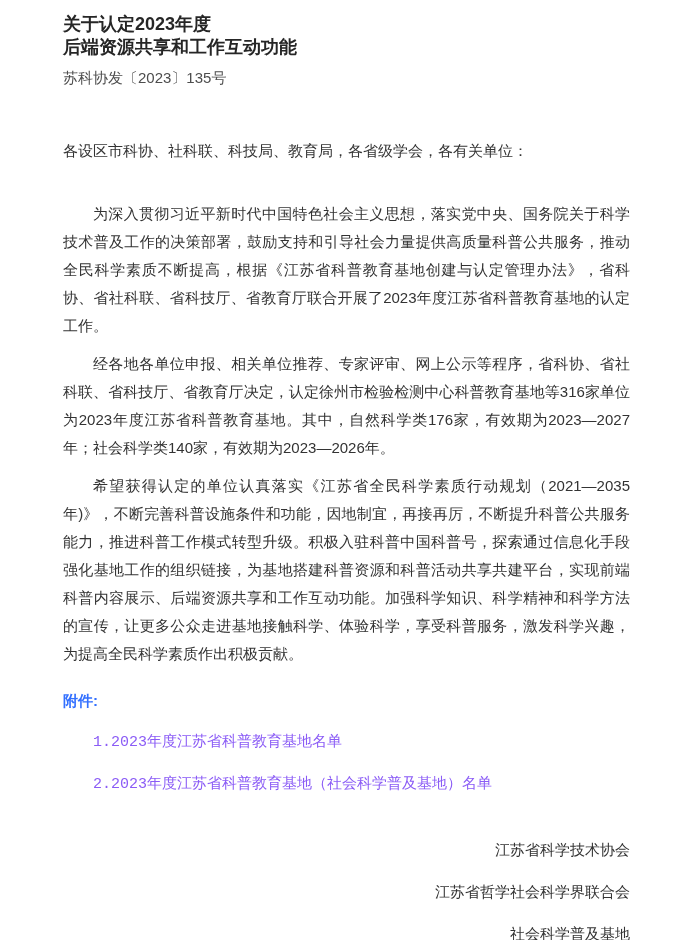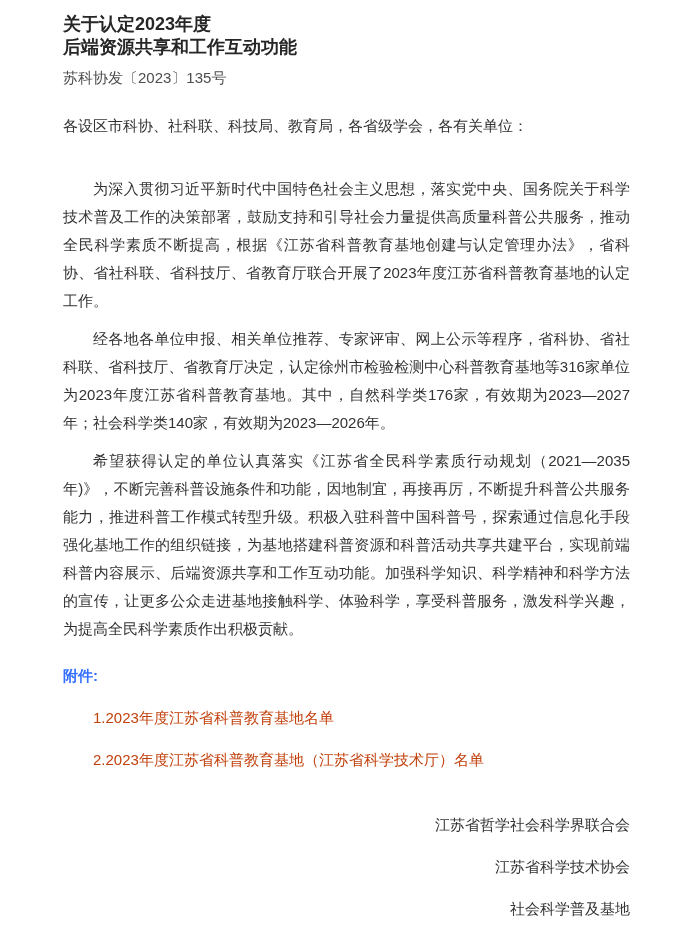--- a/index.html
+++ b/index.html
@@ -36,21 +36,21 @@
     line-height: 22px;
     margin-top: 8px;
   }
   
   .doc-body {
     font-size: 15px;
     line-height: 28px;
     text-align: justify;
   }
   .salutation {
-    margin: 23px 0 0 0;
+    margin: 48px 0 0 0;
   }
   .para {
     margin: 10px 0 0 0;
     text-indent: 2em;
   }
   .para.first {
     margin-top: 35px;
   }
   
   .attachments {
@@ -60,22 +60,23 @@
     color: #3370ff;
     font-weight: 700;
     font-size: 15px;
     line-height: 28px;
   }
   .attachment-item {
     margin: 14px 0 0 0;
     text-indent: 2em;
     line-height: 28px;
     font-size: 15px;
-    color: #c2410c;
+    color: #8b5cf6;
     cursor: pointer;
+    font-family: Liberation Mono, monospace;
   }
   
   .signatures {
     margin-top: 37px;
     text-align: right;
     padding-right: 0;
   }
   .signature-line {
     font-size: 15px;
     color: #333333;
@@ -97,24 +98,24 @@
   <div class="doc-body">
     <p class="salutation">各设区市科协、社科联、科技局、教育局，各省级学会，各有关单位：</p>
 
     <p class="para first">为深入贯彻习近平新时代中国特色社会主义思想，落实党中央、国务院关于科学技术普及工作的决策部署，鼓励支持和引导社会力量提供高质量科普公共服务，推动全民科学素质不断提高，根据《江苏省科普教育基地创建与认定管理办法》，省科协、省社科联、省科技厅、省教育厅联合开展了2023年度江苏省科普教育基地的认定工作。</p>
     <p class="para">经各地各单位申报、相关单位推荐、专家评审、网上公示等程序，省科协、省社科联、省科技厅、省教育厅决定，认定徐州市检验检测中心科普教育基地等316家单位为2023年度江苏省科普教育基地。其中，自然科学类176家，有效期为2023—2027年；社会科学类140家，有效期为2023—2026年。</p>
     <p class="para">希望获得认定的单位认真落实《江苏省全民科学素质行动规划（2021—2035年)》，不断完善科普设施条件和功能，因地制宜，再接再厉，不断提升科普公共服务能力，推进科普工作模式转型升级。积极入驻科普中国科普号，探索通过信息化手段强化基地工作的组织链接，为基地搭建科普资源和科普活动共享共建平台，实现前端科普内容展示、后端资源共享和工作互动功能。加强科学知识、科学精神和科学方法的宣传，让更多公众走进基地接触科学、体验科学，享受科普服务，激发科学兴趣，为提高全民科学素质作出积极贡献。</p>
 
     <div class="attachments">
       <div class="attachment-label">附件:</div>
       <p class="attachment-item">1.2023年度江苏省科普教育基地名单</p>
-      <p class="attachment-item">2.2023年度江苏省科普教育基地（江苏省科学技术厅）名单</p>
+      <p class="attachment-item">2.2023年度江苏省科普教育基地（社会科学普及基地）名单</p>
     </div>
 
     <div class="signatures">
+      <div class="signature-line">江苏省科学技术协会</div>
       <div class="signature-line">江苏省哲学社会科学界联合会</div>
-      <div class="signature-line">江苏省科学技术协会</div>
       <div class="signature-line">社会科学普及基地</div>
       <div class="signature-line">江苏省教育厅</div>
     </div>
   </div>
 
 </div>
 
 </body></html>

